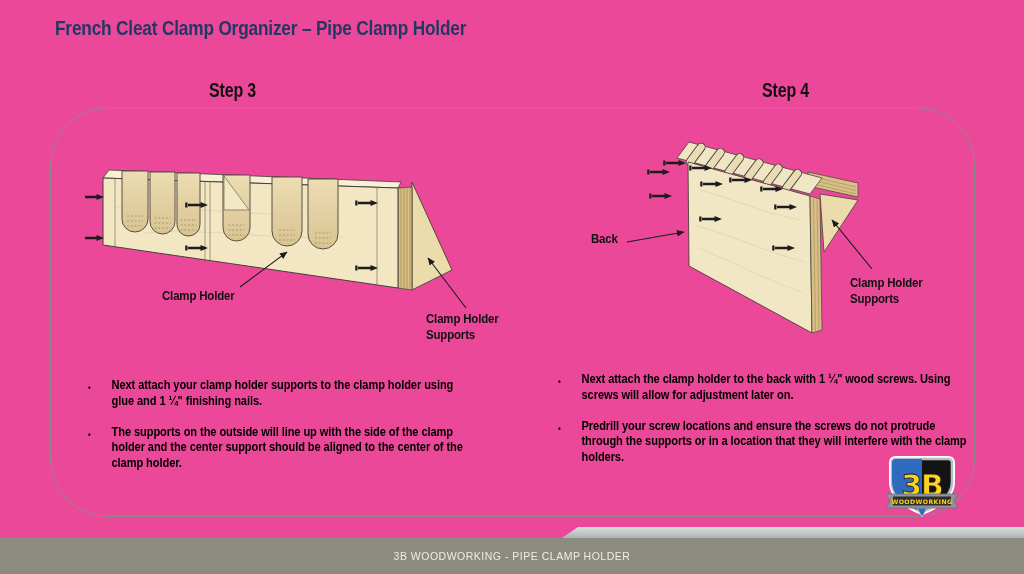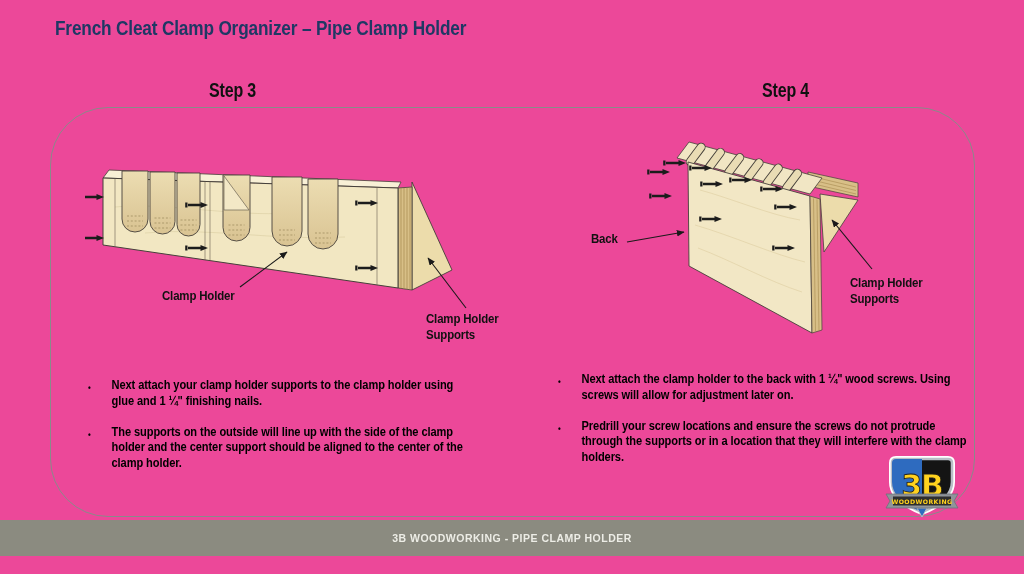--- a/index.html
+++ b/index.html
@@ -19,22 +19,22 @@
          letter-spacing:-0.2px;white-space:pre-line;transform:scaleX(.85);transform-origin:left top;}
   .bullets{position:absolute;list-style:none;margin:0;padding:0;font-size:13.2px;font-weight:bold;
          color:#000;line-height:15.8px;letter-spacing:-0.1px;transform:scaleX(.84);transform-origin:left top;}
   .bullets li{display:flex;margin-bottom:15px;}
   .bullets .dot{flex:none;width:28px;font-size:9.5px;padding-top:3px;}
   .bullets-left{left:88px;top:377px;width:462px;}
   .bullets-right{left:558px;top:371px;width:487px;}
   .footer-strip{position:absolute;top:527px;left:562px;width:462px;height:11px;
          background:linear-gradient(#d8dcdd,#aeb4b6);
          clip-path:polygon(16px 0,100% 0,100% 100%,0 100%);}
-  .footer-bar{position:absolute;left:0;top:520px;width:1024px;height:36px;background:#8B8B80;
-         display:flex;align-items:center;justify-content:center;font-weight:bold;}
+  .footer-bar{position:absolute;left:0;top:538px;width:1024px;height:36px;background:#8B8B80;
+         display:flex;align-items:center;justify-content:center;}
   .footer-bar span{font-size:10.5px;color:#EDEDE6;letter-spacing:.5px;}
   .logo{position:absolute;left:884px;top:456px;width:80px;height:72px;}
 </style>
 </head>
 <body>
 
 <div class="slide">
 
   <div class="title">French Cleat Clamp Organizer – Pipe Clamp Holder</div>
 

